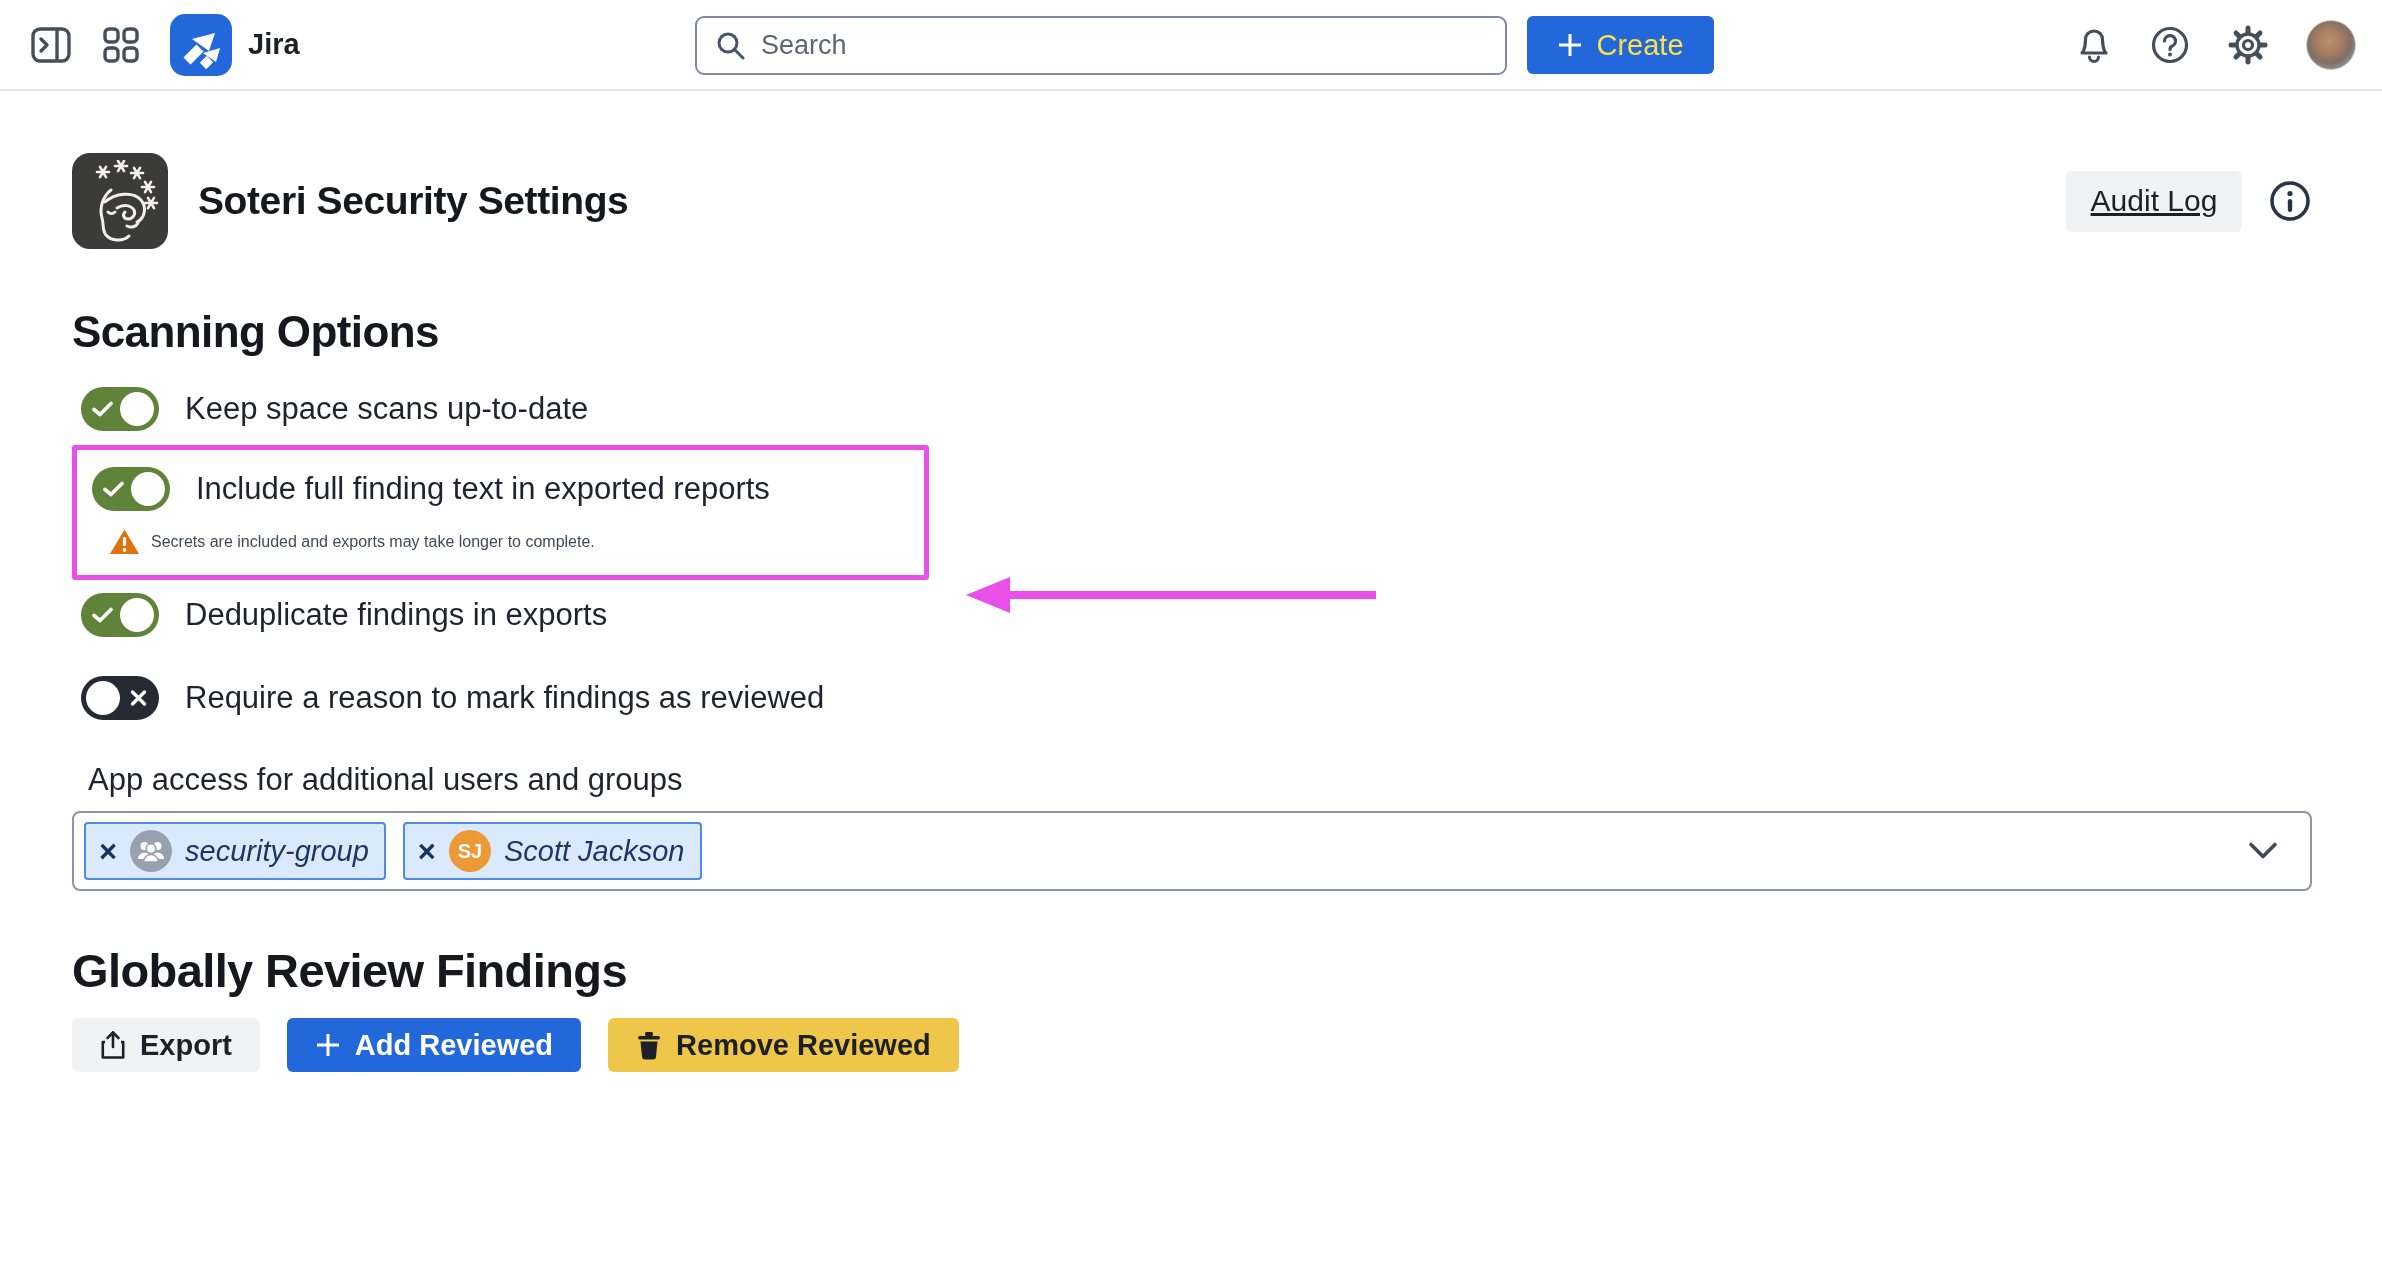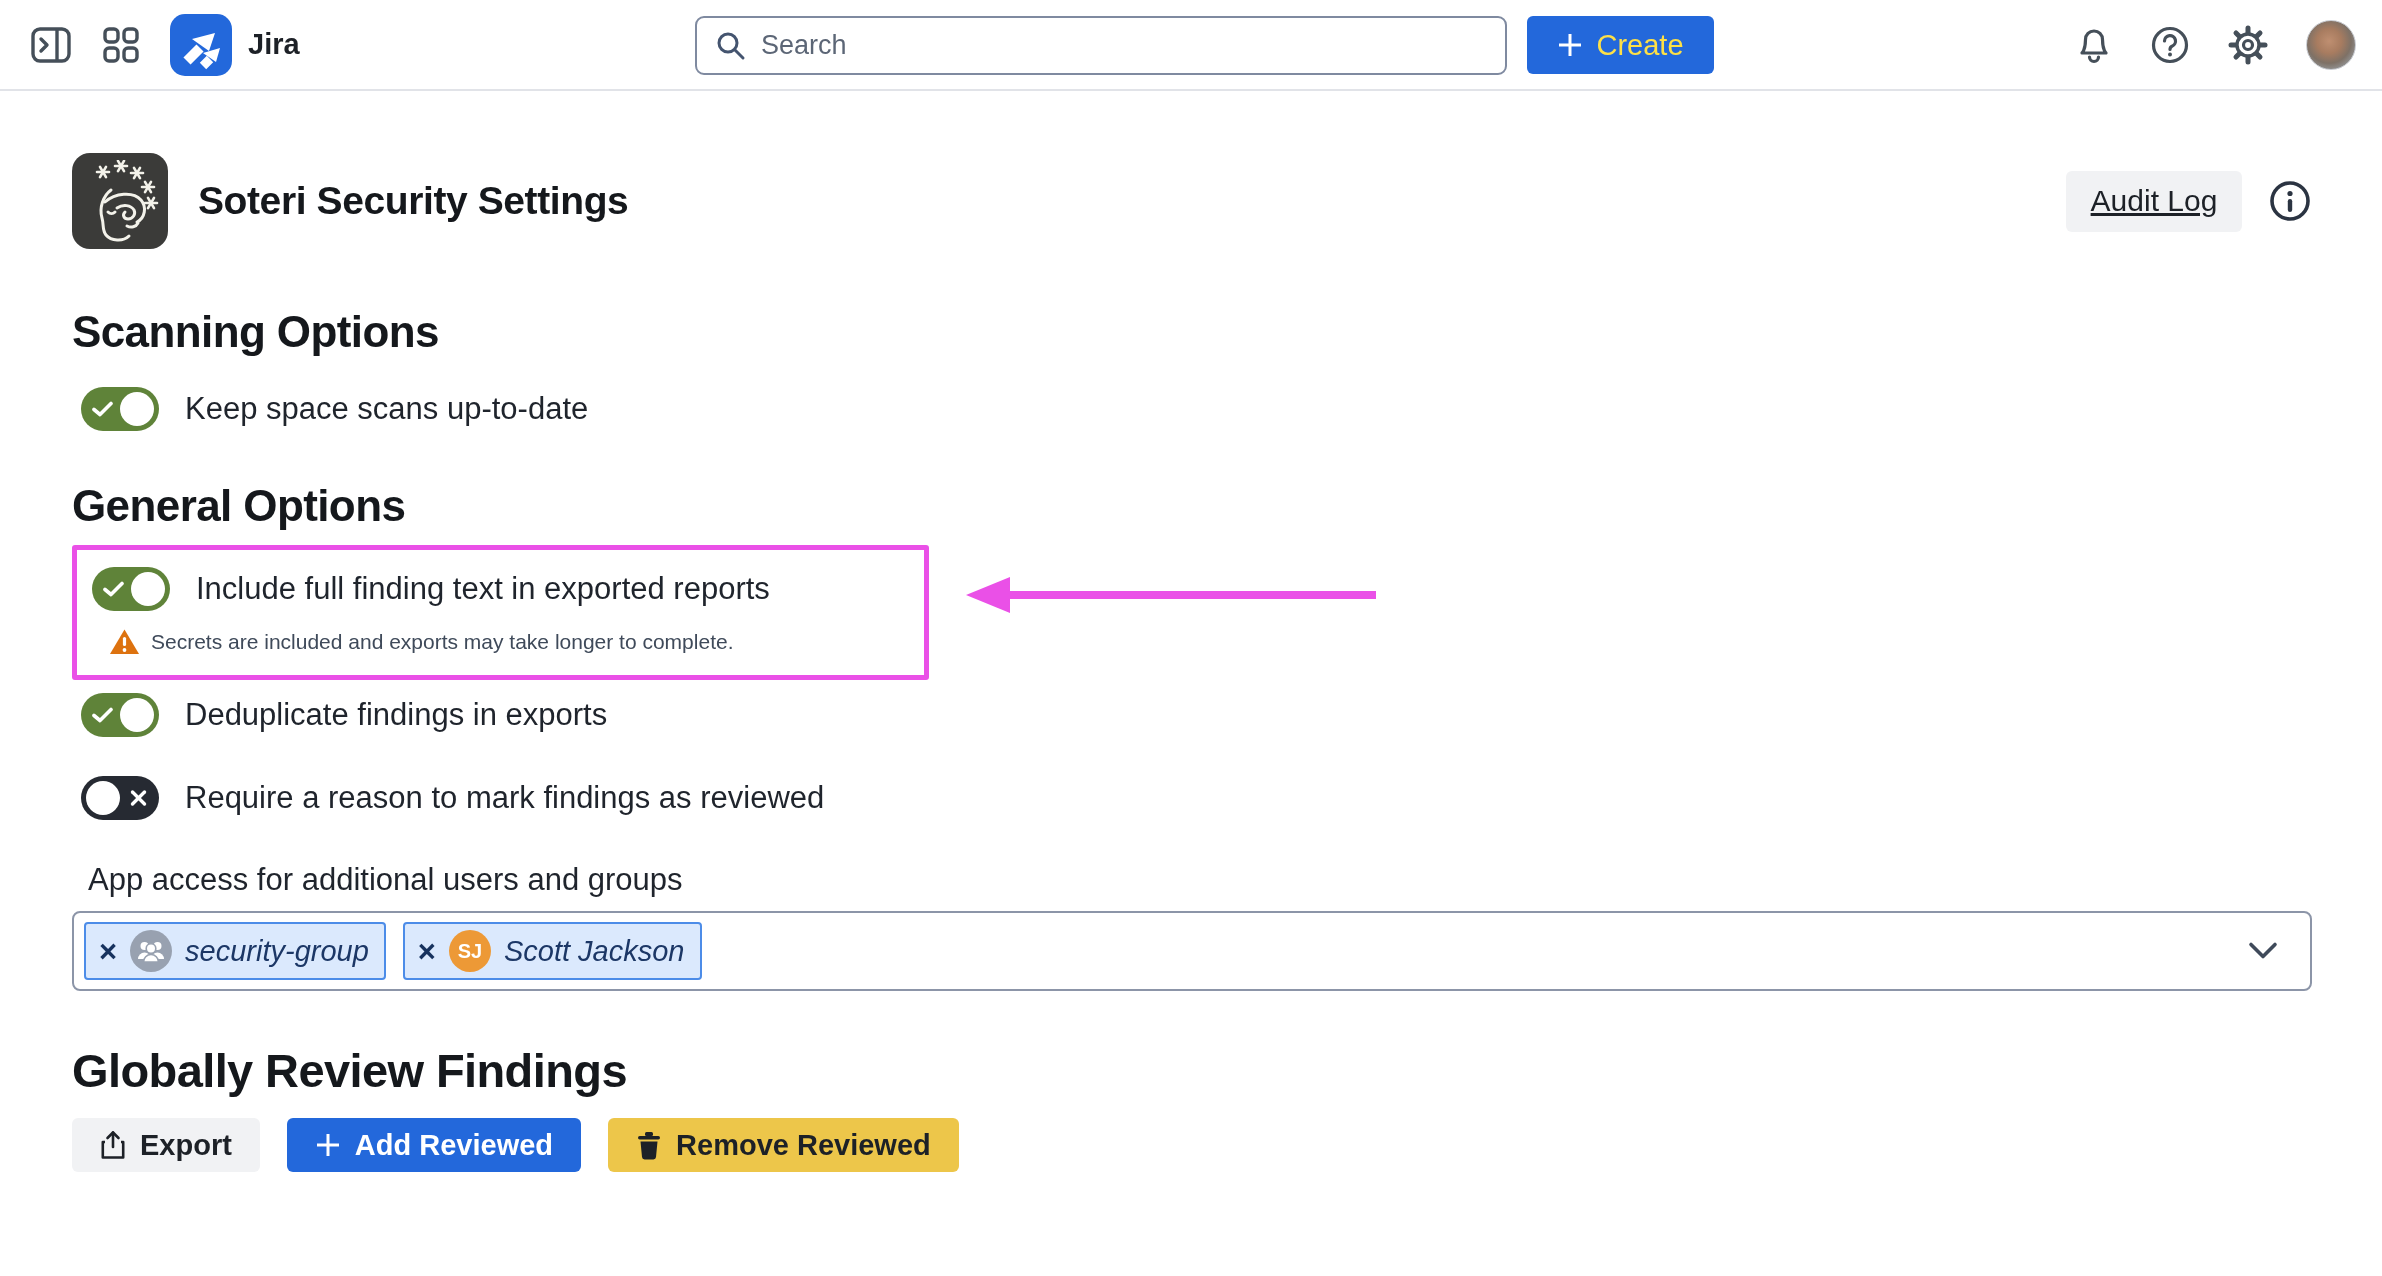--- a/index.html
+++ b/index.html
@@ -53,21 +53,21 @@
   .toggle.on  .knob { right:5px; }
   .toggle.off .knob { left:5px; }
   .toggle .mark { position:absolute; top:50%; transform:translateY(-50%); display:flex; }
   .toggle.on  .mark { left:11px; }
   .toggle.off .mark { right:12px; }
 
   .row-scan { margin-top:30px; }
 
   .hl-box { margin-top:14px; width:857px; border:5px solid #ea50e7; border-radius:3px; padding:17px 0 19px 6px; }
   .warn-row { margin-top:17px; margin-left:26px; display:flex; align-items:center; gap:11px; }
-  .warn-text { font-size:21px; color:#3f4a5a; }
+  .warn-text { font-size:16px; color:#3f4a5a; }
 
   .annot-arrow { position:absolute; left:964px; top:574px; }
 
   .row-dedup { margin-top:13px; }
   .row-reason { margin-top:39px; }
 
   .field-label { margin-top:42px; margin-left:16px; font-size:31px; color:#1f242c; }
   .multiselect { margin-top:13px; width:2240px; height:80px; border:2px solid #8c95a8; border-radius:8px;
     display:flex; align-items:center; gap:17px; padding:0 70px 0 10px; position:relative; background:#fff; cursor:text; }
   .ms-chevron { position:absolute; right:32px; top:50%; transform:translateY(-50%); display:flex; }
@@ -243,21 +243,20 @@
         <span class="knob"></span>
         <span class="mark">
           <svg width="21" height="17" viewBox="0 0 21 17">
               <polyline points="2,9 8,14 19,3" fill="none" stroke="#fff" stroke-width="3.6" stroke-linecap="round" stroke-linejoin="round"></polyline>
             </svg>
         </span>
       </div>
       <span class="toggle-label">Keep space scans up-to-date</span>
     </div>
 
-    <h2 class="section sec-general">General Options</h2>
 
     <div class="hl-box">
       <div class="toggle-row">
         <div class="toggle on">
           <span class="knob"></span>
           <span class="mark">
             <svg width="21" height="17" viewBox="0 0 21 17">
                 <polyline points="2,9 8,14 19,3" fill="none" stroke="#fff" stroke-width="3.6" stroke-linecap="round" stroke-linejoin="round"></polyline>
               </svg>
           </span>

